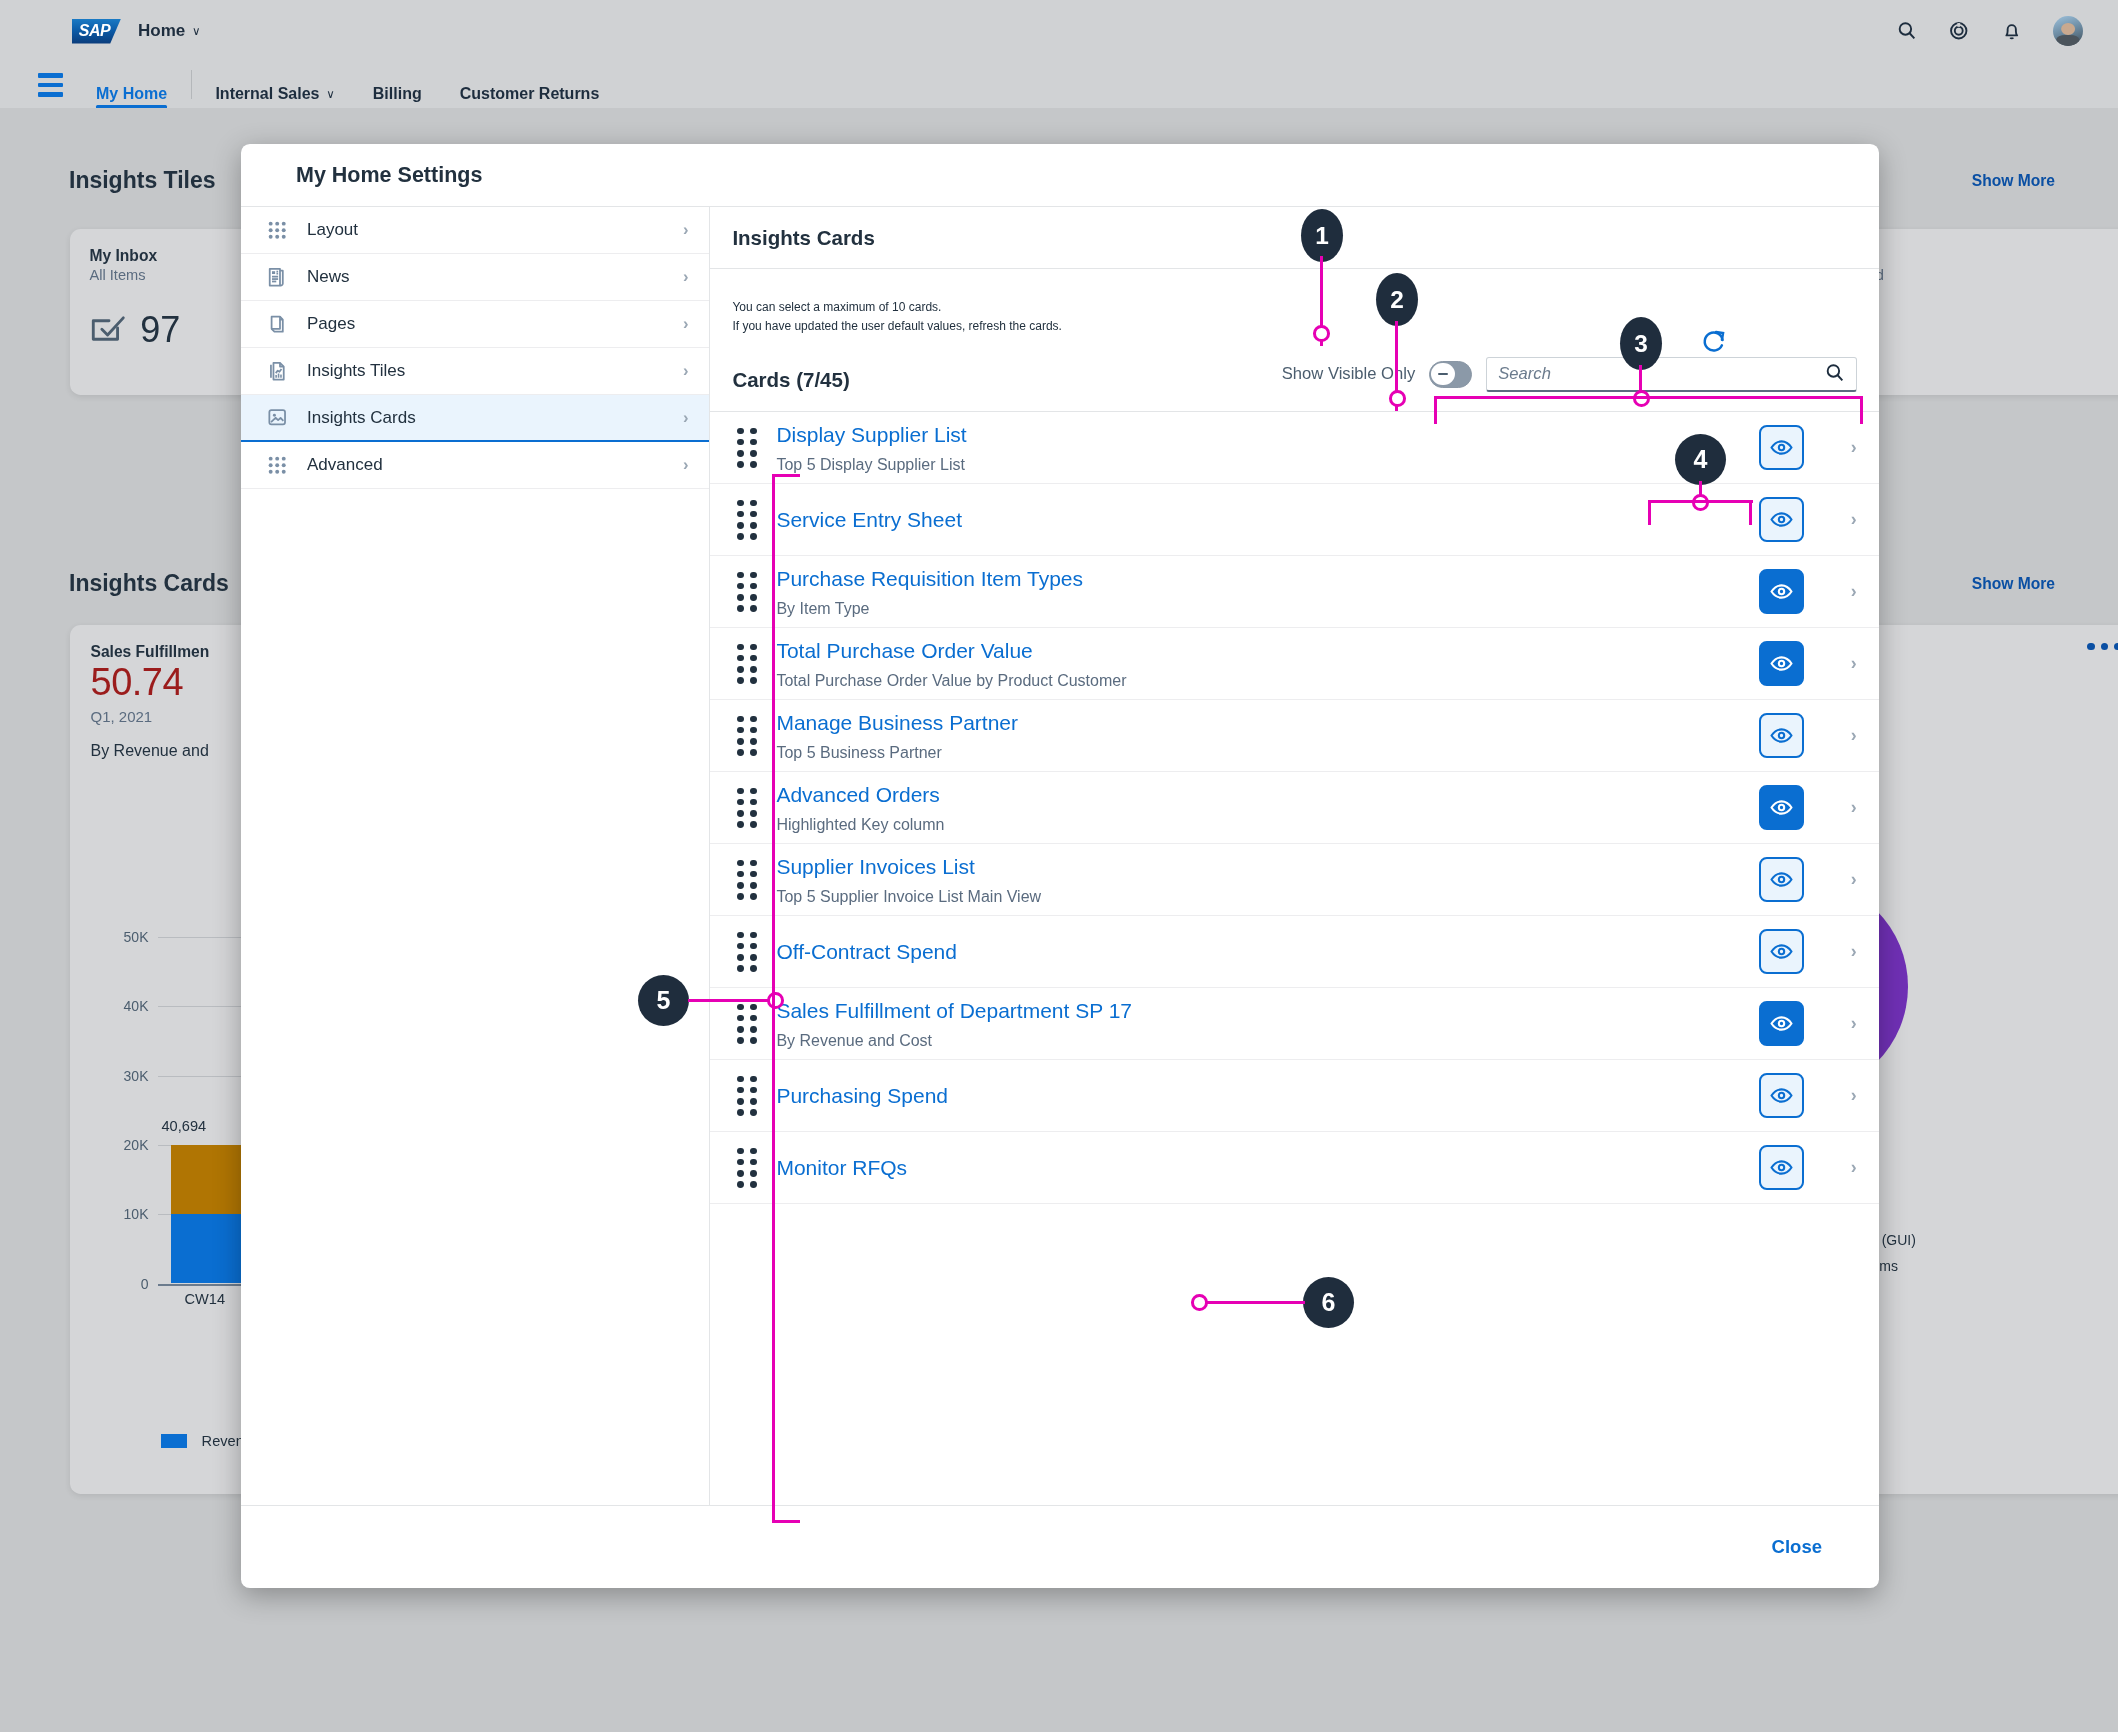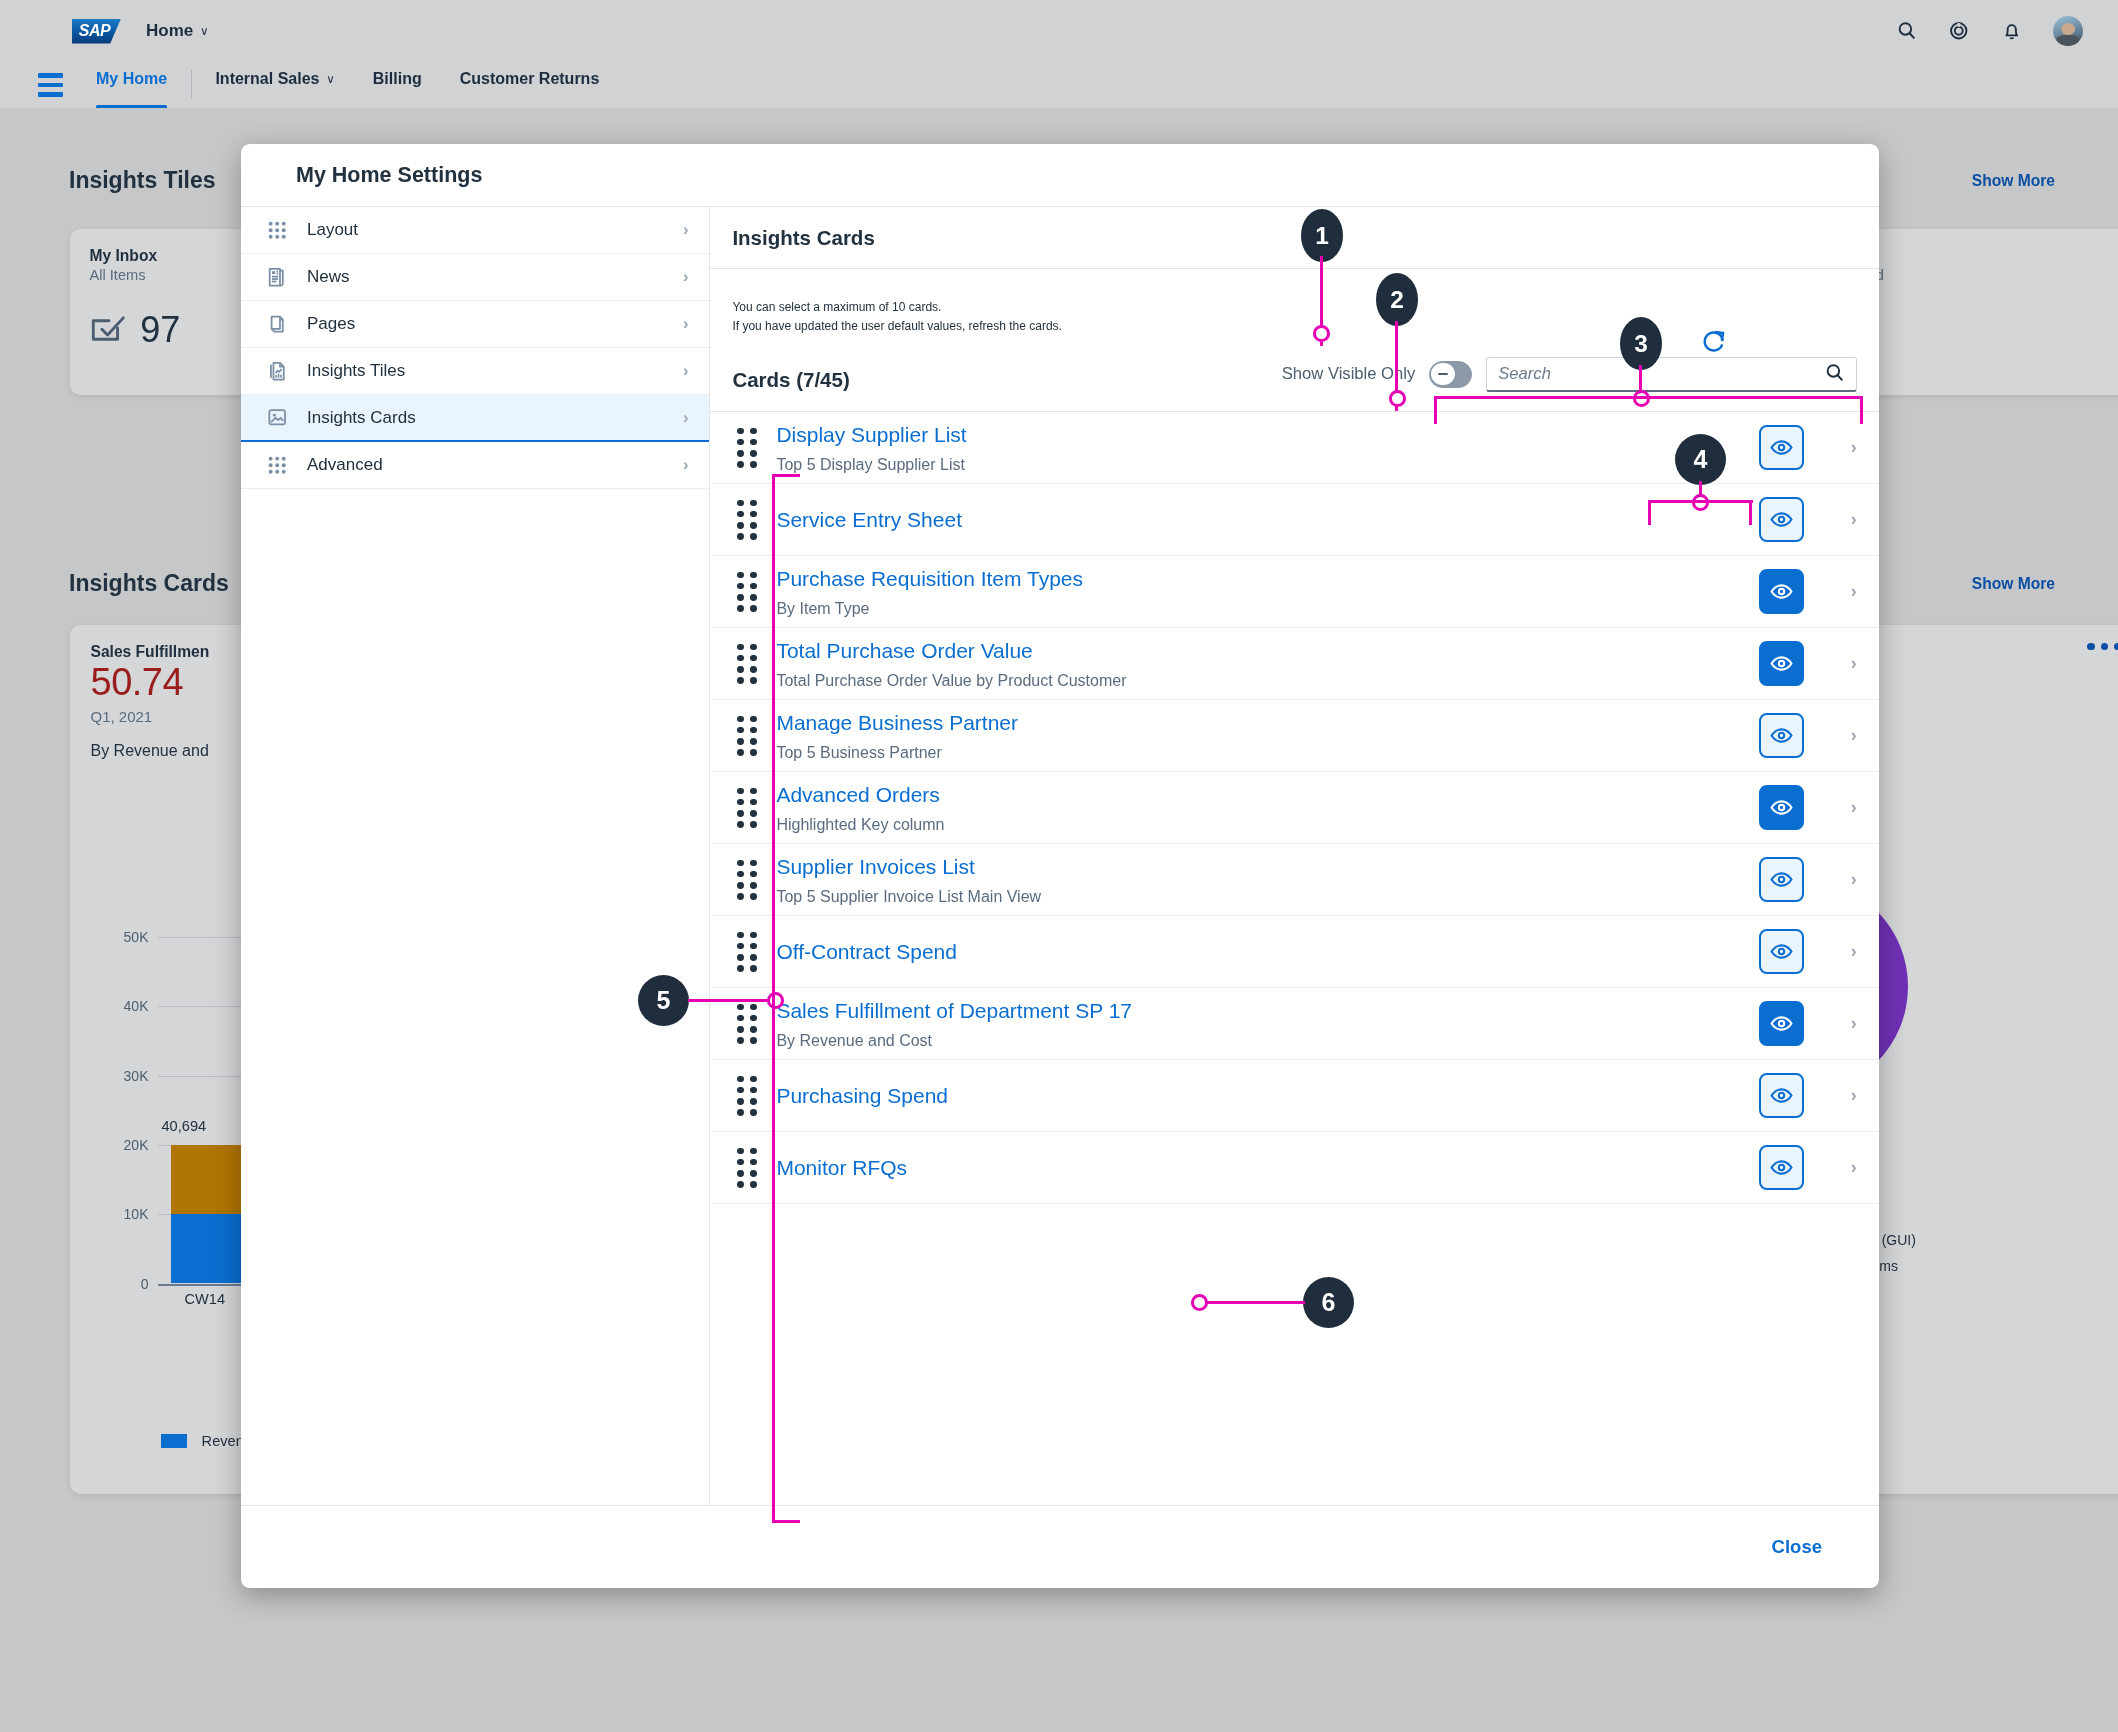--- a/index.html
+++ b/index.html
@@ -20,21 +20,21 @@
     margin-left: 72px; width: 49px; height: 25px; position: relative;
     background: linear-gradient(180deg,#1a7ac4 0%,#0b5ca8 45%,#0a3b7a 100%);
     clip-path: polygon(0 0, 100% 0, 78% 100%, 0 100%);
     display:flex; align-items:center; justify-content:center;
   }
   .sap-logo span {
     color:#fff; font-weight:bold; font-size:16px; letter-spacing:-0.5px;
     font-style: italic; transform: translateX(-2px);
   }
   .home-menu {
-    margin-left: 25px; font-size: 17px; color:#1d2d3e; font-weight:600;
+    margin-left: 17px; font-size: 17px; color:#1d2d3e; font-weight:600;
     display:flex; align-items:center; gap:6.8px;justify-content:center;
   }
   .chev-d { font-size: 11.7px; font-weight: 400; }
   .top-right {
     position:absolute; right: 36px; top: 0; height:62px;
     display:flex; align-items:center; gap: 31px;
   }
   .tr-icon { width: 21.5px; height: 21.5px; color:#1d2d3e; display:flex; align-items:center; justify-content:center; }
   .avatar {
     width: 30px; height: 30px; border-radius: 50%; overflow:hidden;
@@ -52,21 +52,21 @@
 
   
   .shell-nav {
     position:absolute; left:0; top:62px; width:2119px; height:46px;
     background:#d0d2d4; display:flex; align-items:center;
   }
   .burger { margin-left: 38px; width:25px; display:flex; flex-direction:column; gap:4.4px; }
   .burger i { display:block; height:4.9px; background:#0a6ed1; border-radius:1px; }
   .nav-items { margin-left: 33px; display:flex; align-items:flex-end; height:46px; }
   .nav-item {
-    font-size: 16px; color:#1d2d3e; font-weight:600; padding: 0 0 20px 0;
+    font-size: 16px; color:#1d2d3e; font-weight:600; padding: 0 0 5px 0;
     display:flex; align-items:center; gap:6.8px; position:relative;
   }
   .nav-item.active { color:#0a6ed1; }
   .nav-item.active::after {
     content:""; position:absolute; left:0; right:0; bottom:-2px; height:5.4px;
     background:#0a6ed1; border-radius:1.5px 1.5px 0 0;
   }
   .nav-sep { width:1.5px; height:29px; background:#b4b7ba; margin: 0 23.4px 8.8px 23.4px; }
   .nav-gap { width: 38px; }
 

